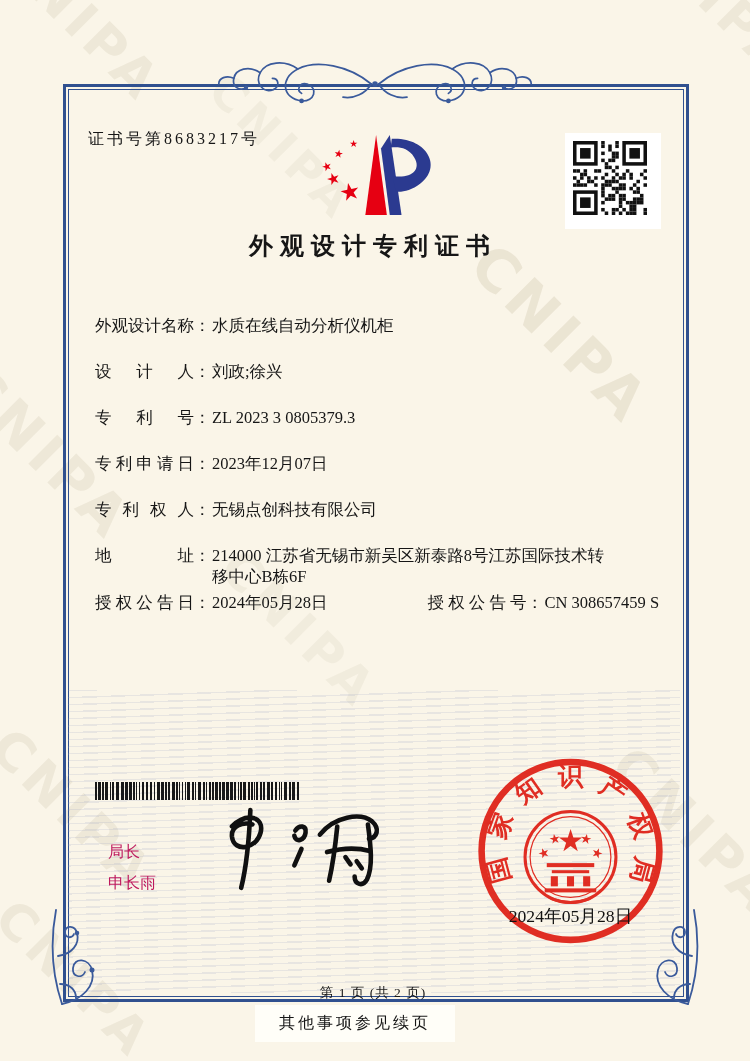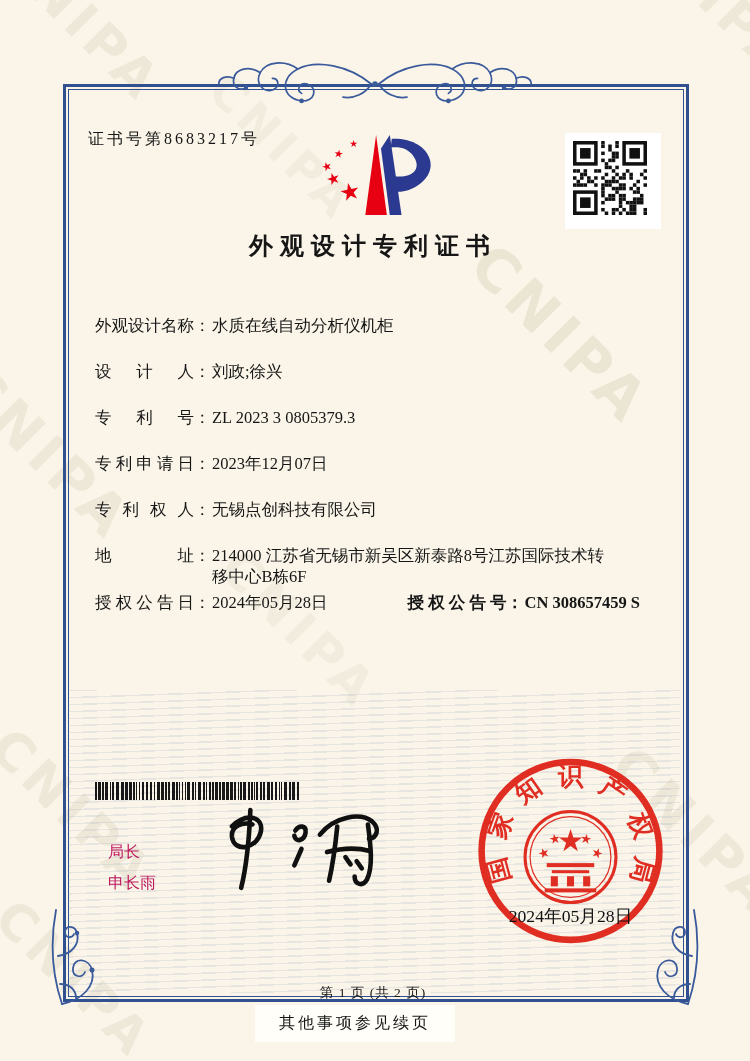--- a/index.html
+++ b/index.html
@@ -20,21 +20,21 @@
   .qr-box{position:absolute;left:565px;top:133px;width:96px;height:96px;background:#fff;}
   .qr-box svg{margin:8px;}
   .title{position:absolute;left:63px;top:230px;width:620px;text-align:center;
          font-size:24px;font-weight:bold;letter-spacing:7px;}
   .fields{position:absolute;left:95px;top:315px;width:565px;font-size:16.5px;}
   .row{display:flex;line-height:22px;margin-bottom:24px;}
   .lab{width:99px;text-align:justify;text-align-last:justify;flex:none;}
   .colon{width:18px;flex:none;}
   .val{flex:none;}
   .val-wrap{width:402px;line-height:21px;}
-  .pair2{margin-left:80px;display:flex;font-weight:bold;}
+  .pair2{margin-left:100px;display:flex;}
   .paras{position:absolute;left:95px;top:627px;width:558px;font-size:15.5px;line-height:23px;color:#222;}
   .paras p{margin:0 0 5px 0;text-indent:2em;}
   .barcode{position:absolute;left:95px;top:782px;}
   .signer{position:absolute;left:108px;top:836px;font-family:"Liberation Sans","DejaVu Sans",sans-serif;
           font-size:16px;line-height:31px;color:#be185d;}
   .signature{position:absolute;left:205px;top:804px;}
   .seal{position:absolute;left:472px;top:754px;}
   .page-num{position:absolute;left:63px;top:965px;width:620px;text-align:center;font-size:13.5px;letter-spacing:1px;margin-top:19px;}
   .footer-note{position:absolute;left:355px;top:1005px;transform:translateX(-50%);
                background:#fffef8;padding:8px 24px;font-size:16px;letter-spacing:3px;white-space:nowrap;text-align:center;}

